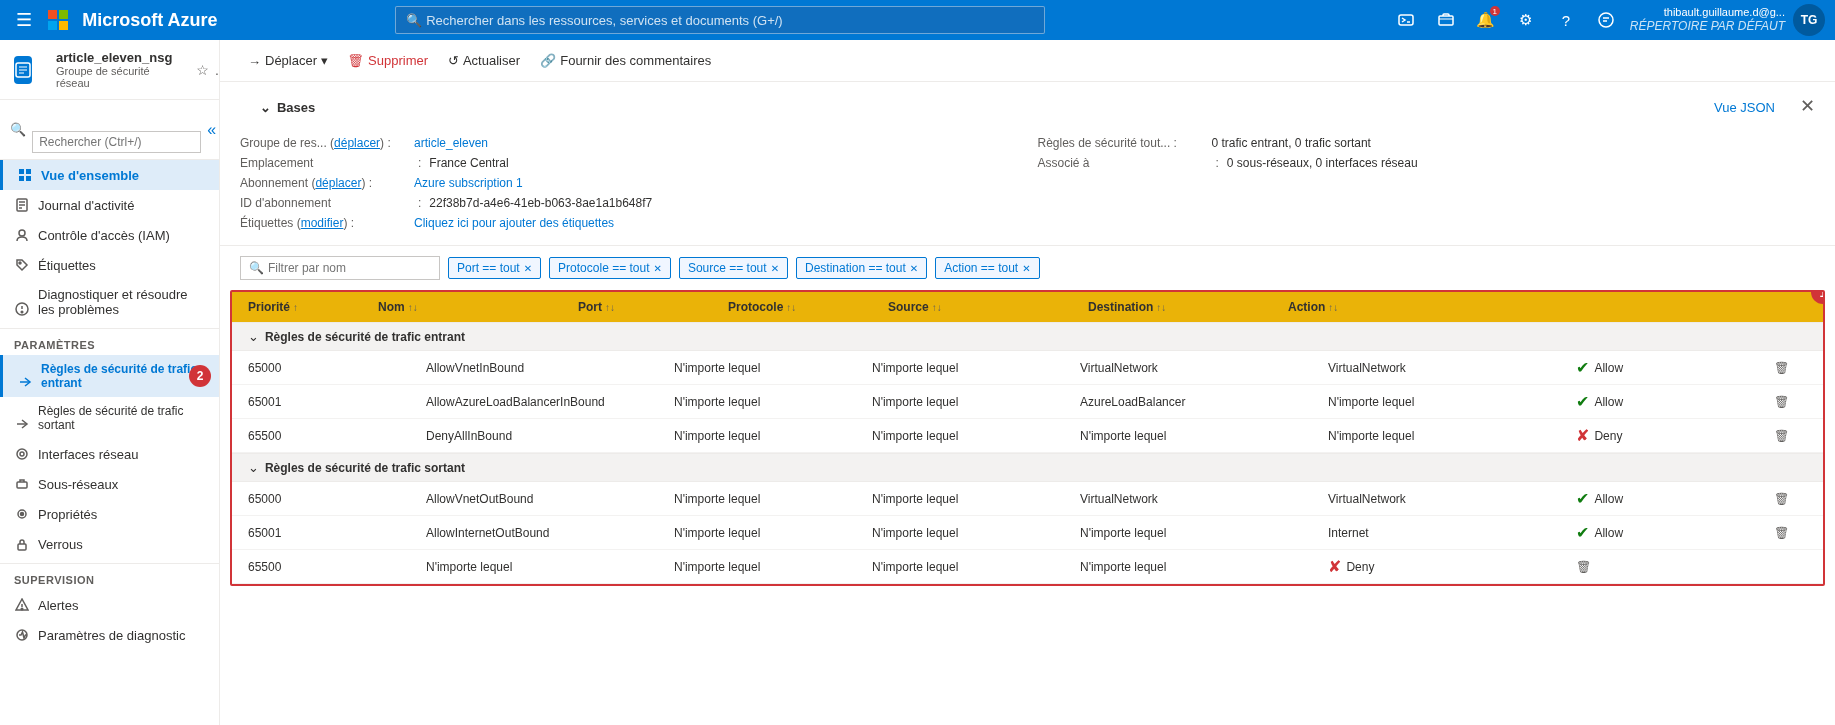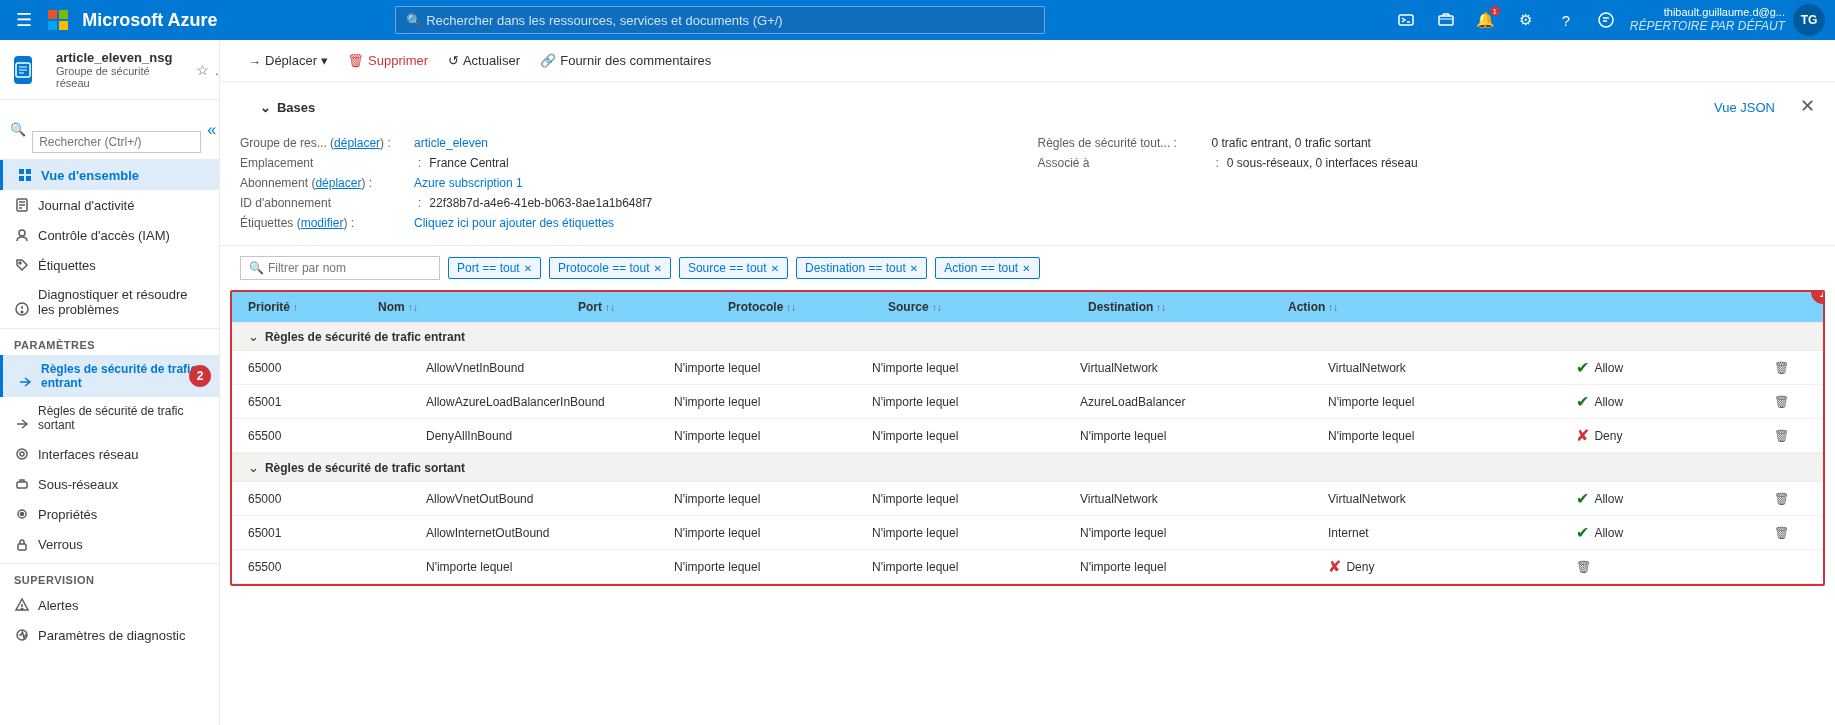--- a/index.html
+++ b/index.html
@@ -71,21 +71,21 @@
 
     
     .filters-row { display: flex; align-items: center; gap: 8px; padding: 10px 20px; flex-wrap: wrap; }
     .filter-search { border: 1px solid #c8c6c4; padding: 4px 8px; font-size: 12px; outline: none; width: 200px; display: flex; align-items: center; gap: 4px; }
     .filter-search input { border: none; outline: none; font-size: 12px; flex: 1; }
     .filter-tag { background: #f0f6ff; border: 1px solid #0078d4; color: #0078d4; border-radius: 2px; padding: 3px 8px; font-size: 12px; cursor: pointer; display: flex; align-items: center; gap: 4px; }
 
     
     .table-section { padding: 0 10px 20px; }
     .rules-box { border: 2px solid #d13438; border-radius: 2px; overflow: hidden; }
-    .table-header { display: grid; grid-template-columns: 130px 200px 150px 160px 200px 200px 150px 40px; align-items: center; background: #7dd3fc; border-bottom: 1px solid #edebe9; padding: 0 10px; }
+    .table-header { display: grid; grid-template-columns: 130px 200px 150px 160px 200px 200px 150px 40px; align-items: center; background: #eab308; border-bottom: 1px solid #edebe9; padding: 0 10px; }
     .th { font-size: 12px; font-weight: 600; color: #323130; padding: 8px 6px; display: flex; align-items: center; gap: 3px; cursor: pointer; }
     .th .sort-icon { color: #605e5c; font-size: 10px; }
 
     .table-row { display: grid; grid-template-columns: 130px 200px 150px 160px 200px 200px 150px 40px; align-items: center; padding: 0 10px; border-bottom: 1px solid #f3f2f1; gap: 48px; }
     .td { font-size: 12px; color: #323130; padding: 7px 6px; }
 
     .allow-badge { display: flex; align-items: center; gap: 5px; }
 
     .close-btn { position: absolute; right: 20px; top: 55px; background: none; border: none; font-size: 18px; cursor: pointer; color: #605e5c; }
   </style>

